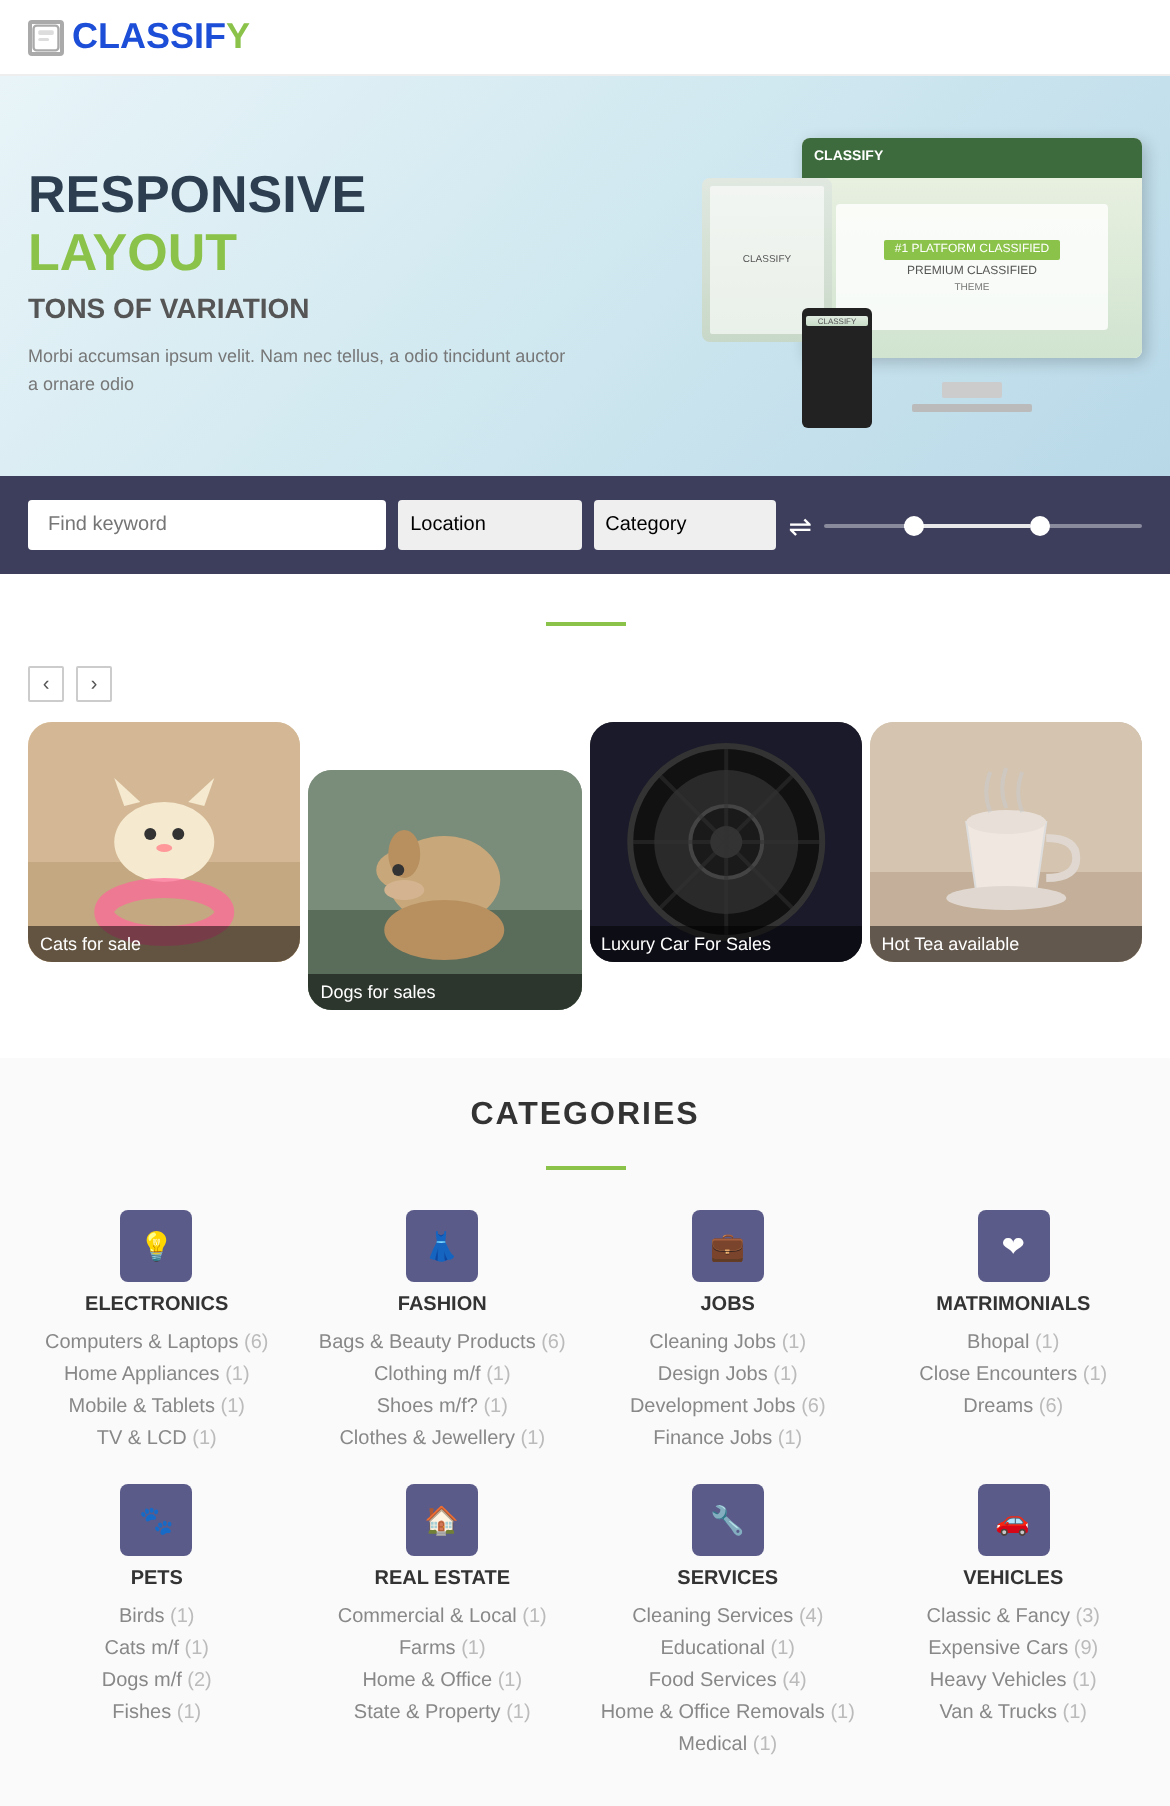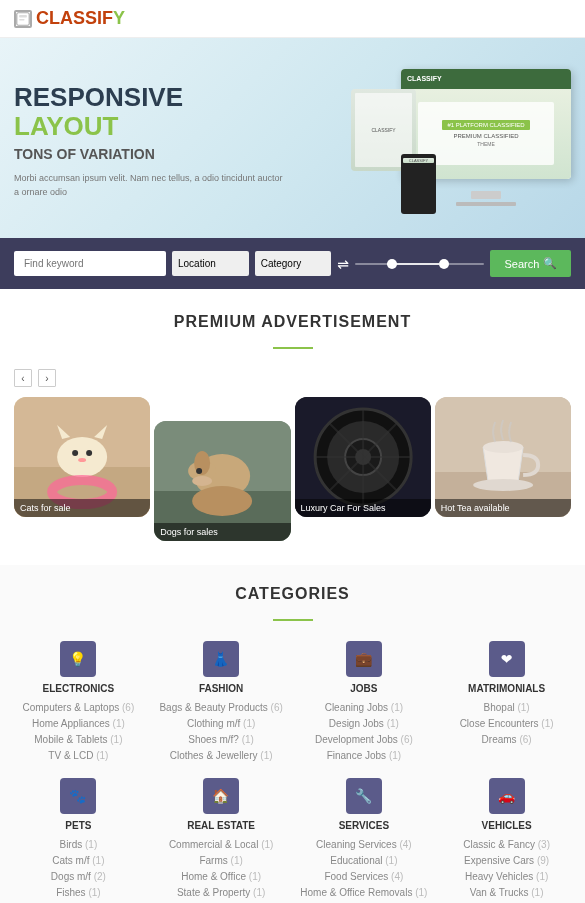--- a/index.html
+++ b/index.html
@@ -248,21 +248,21 @@
 <body>
 
 <header class="header">
   <div class="logo">
     <svg class="logo-icon" width="18" height="18" viewBox="0 0 18 18">
       <rect x="1" y="1" width="16" height="16" rx="2" fill="none" stroke="#aaa" stroke-width="1.5"></rect>
       <rect x="4" y="4" width="10" height="3" rx="1" fill="#ddd"></rect>
       <rect x="4" y="9" width="7" height="2" rx="1" fill="#ddd"></rect>
     </svg>
     <span class="classify">
-      <span style="color:#c2410c;font-weight:800">CLASSIF</span><span style="color:#8bc34a;font-weight:800">Y</span>
+      <span style="color:#1d4ed8;font-weight:800">CLASSIF</span><span style="color:#8bc34a;font-weight:800">Y</span>
     </span>
   </div>
 </header>
 
 <section class="hero">
   <div class="hero-left">
     <div>
       <span class="hero-title-responsive">RESPONSIVE</span>
       <span class="hero-title-layout">LAYOUT</span>
     </div>
@@ -315,28 +315,23 @@
     <option>Category</option>
   </select>
   <span style="color:#fff;font-size:14px;">⇌</span>
   <div class="price-range">
     <div class="range-line">
       <div class="range-thumb left"></div>
       <div class="range-thumb right"></div>
       <div style="position:absolute;left:25%;right:35%;height:2px;background:rgba(255,255,255,0.8);top:0;"></div>
     </div>
   </div>
-  <button class="search-btn">
-    <span>Search</span>
-    <span>🔍</span>
-  </button>
 </div>
 
 <section class="section">
-  <div class="section-title">PREMIUM ADVERTISEMENT</div>
   <div class="divider-line"></div>
 
   <div class="carousel-nav">
     <button class="carousel-btn">‹</button>
     <button class="carousel-btn">›</button>
   </div>
 
   <div class="ad-grid">
 
     <div class="ad-card ad-card-1">

